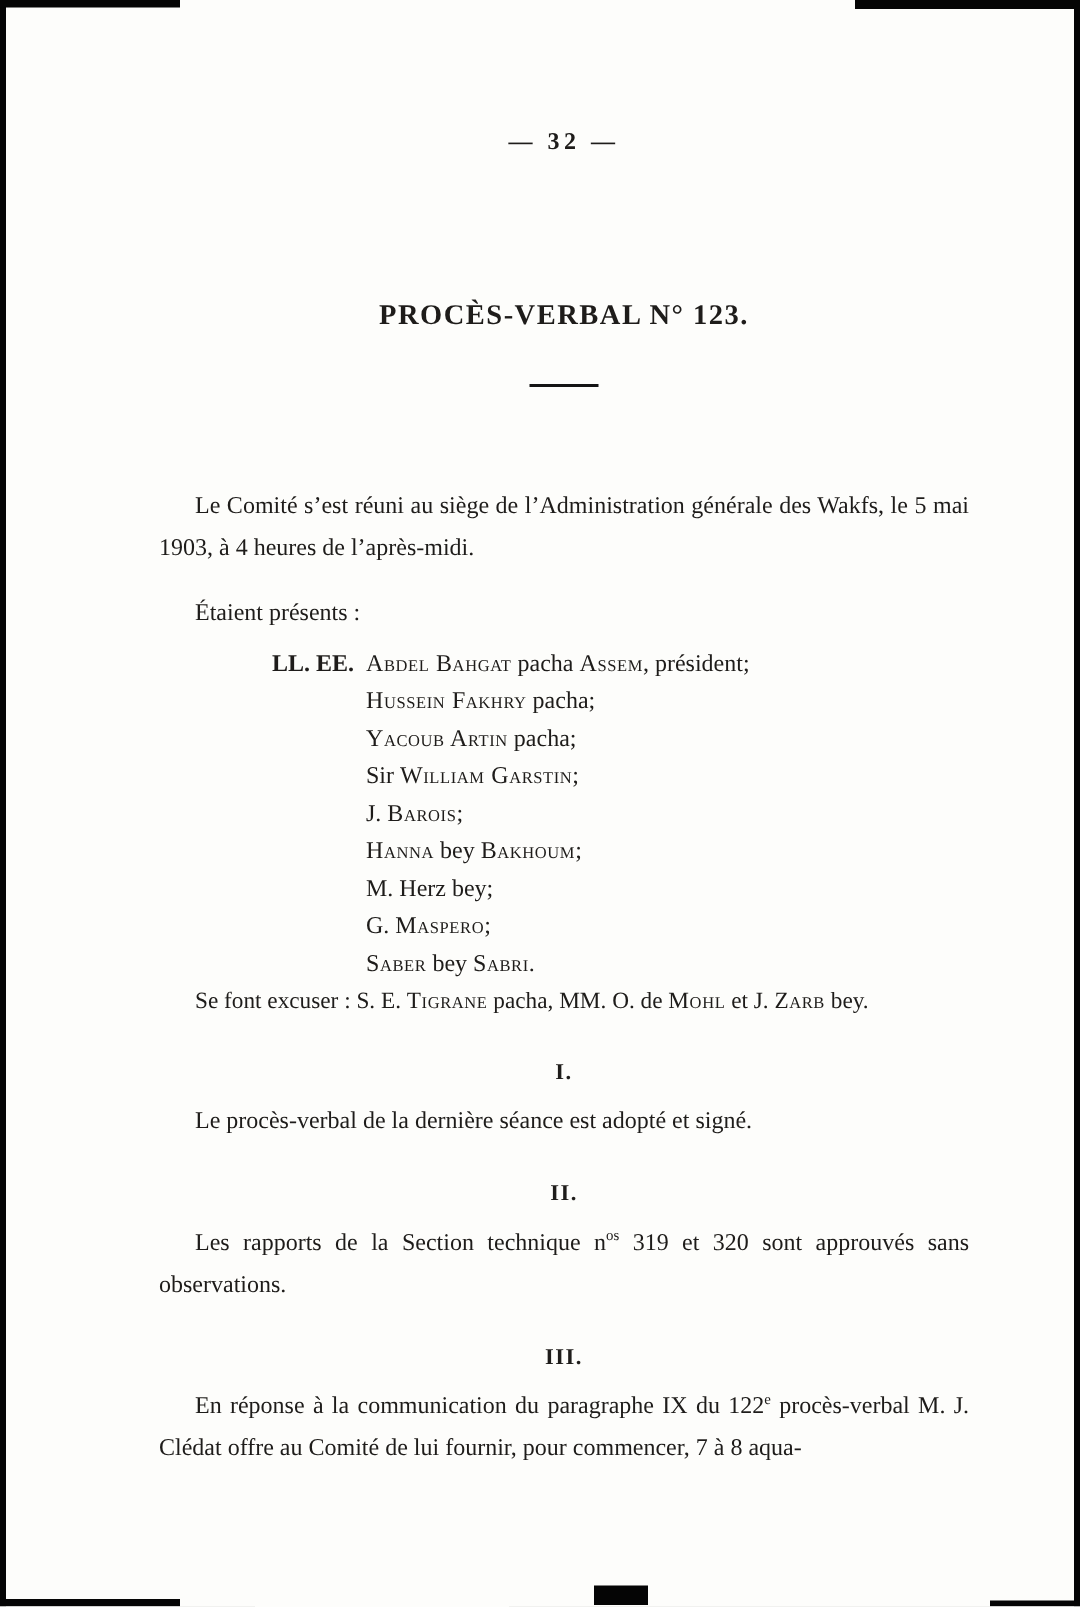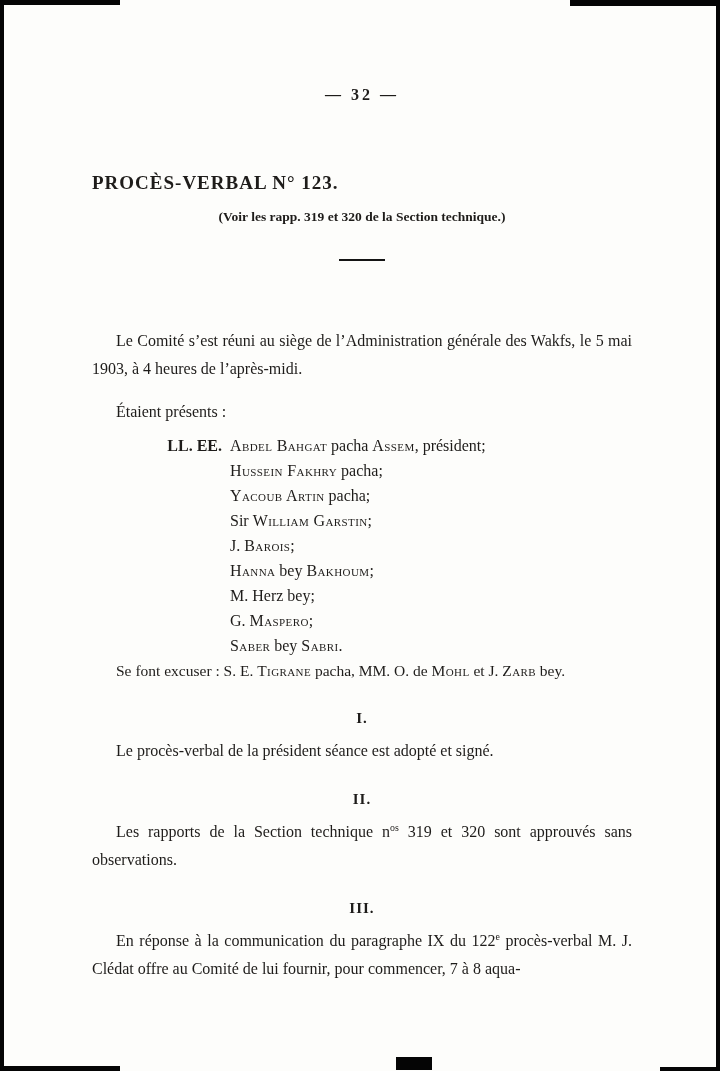--- a/index.html
+++ b/index.html
@@ -18,35 +18,36 @@
   .edge-left  { left: 0; top: 0; width: 4px; height: 1071px; }
   .edge-right { right: 0; top: 0; width: 4px; height: 1071px; }
   .corner-tl  { left: 0; top: 0; width: 120px; height: 5px; }
   .corner-tr  { right: 0; top: 0; width: 150px; height: 6px; }
   .bottom-left-bar { left: 0; bottom: 0; width: 120px; height: 5px; }
   .bottom-right-bar { right: 0; bottom: 0; width: 60px; height: 4px; }
   .bottom-mark { left: 396px; bottom: 1px; width: 36px; height: 13px; }
 
   .content {
     position: absolute;
-    left: 92px;
+    left: 106px;
     top: 0;
     width: 540px;
   }
   .content * { margin: 0; }
 
   .folio {
     margin-top: 86px;
     text-align: center;
     font-weight: 700;
     font-size: 16px;
     letter-spacing: 3px;
   }
   .title {
-    margin-top: 68px;
+    margin-top: 96px;
+    text-align: center;
     font-weight: 700;
     font-size: 19px;
     letter-spacing: 1px;
   }
   .subtitle {
     margin-top: 15px;
     text-align: center;
     font-weight: 700;
     font-size: 13.5px;
   }
@@ -110,21 +111,20 @@
   <div class="art edge-right"></div>
   <div class="art corner-tl"></div>
   <div class="art corner-tr"></div>
   <div class="art bottom-left-bar"></div>
   <div class="art bottom-right-bar"></div>
   <div class="art bottom-mark"></div>
 
   <div class="content">
     <div class="folio">— 32 —</div>
     <h1 class="title">PROCÈS-VERBAL N° 123.</h1>
-    <div class="subtitle">(Voir les rapp. 319 et 320 de la Section technique.)</div>
     <hr class="rule">
     <p class="intro">Le Comité s’est réuni au siège de l’Administration générale des Wakfs, le 5 mai 1903, à 4 heures de l’après-midi.</p>
     <p class="presents">Étaient présents :</p>
     <div class="attendees">
         <div class="attendee-row">
           <span class="prefix">LL. EE.</span>
           <span><span class="sc">Abdel Bahgat</span><span> pacha </span><span class="sc">Assem</span><span>, président;</span></span>
         </div>
         <div class="attendee-row">
           <span class="prefix"></span>
@@ -155,20 +155,20 @@
           <span><span>G. </span><span class="sc">Maspero</span><span>;</span></span>
         </div>
         <div class="attendee-row">
           <span class="prefix"></span>
           <span><span class="sc">Saber</span><span> bey </span><span class="sc">Sabri</span><span>.</span></span>
         </div>
       </div>
     <p class="excuses"><span>Se font excuser : S. E. </span><span class="sc">Tigrane</span><span> pacha,  MM.  O. de </span><span class="sc">Mohl</span><span> et J. </span><span class="sc">Zarb</span><span> bey.</span></p>
     <div class="sections">
         <div class="sec-numeral">I.</div>
-        <p class="sec-para"><span>Le procès-verbal de la président séance est adopté et signé.</span></p>
+        <p class="sec-para"><span>Le procès-verbal de la dernière séance est adopté et signé.</span></p>
         <div class="sec-numeral">II.</div>
         <p class="sec-para"><span>Les rapports de la Section technique n</span><span class="sup">os</span><span> 319 et 320 sont approuvés sans observations.</span></p>
         <div class="sec-numeral">III.</div>
         <p class="sec-para"><span>En réponse à la communication du paragraphe IX du 122</span><span class="sup">e</span><span> procès-verbal M. J. Clédat offre au Comité de lui fournir, pour commencer, 7 à 8 aqua-</span></p>
       </div>
   </div>
 </div>
 
 </body></html>

